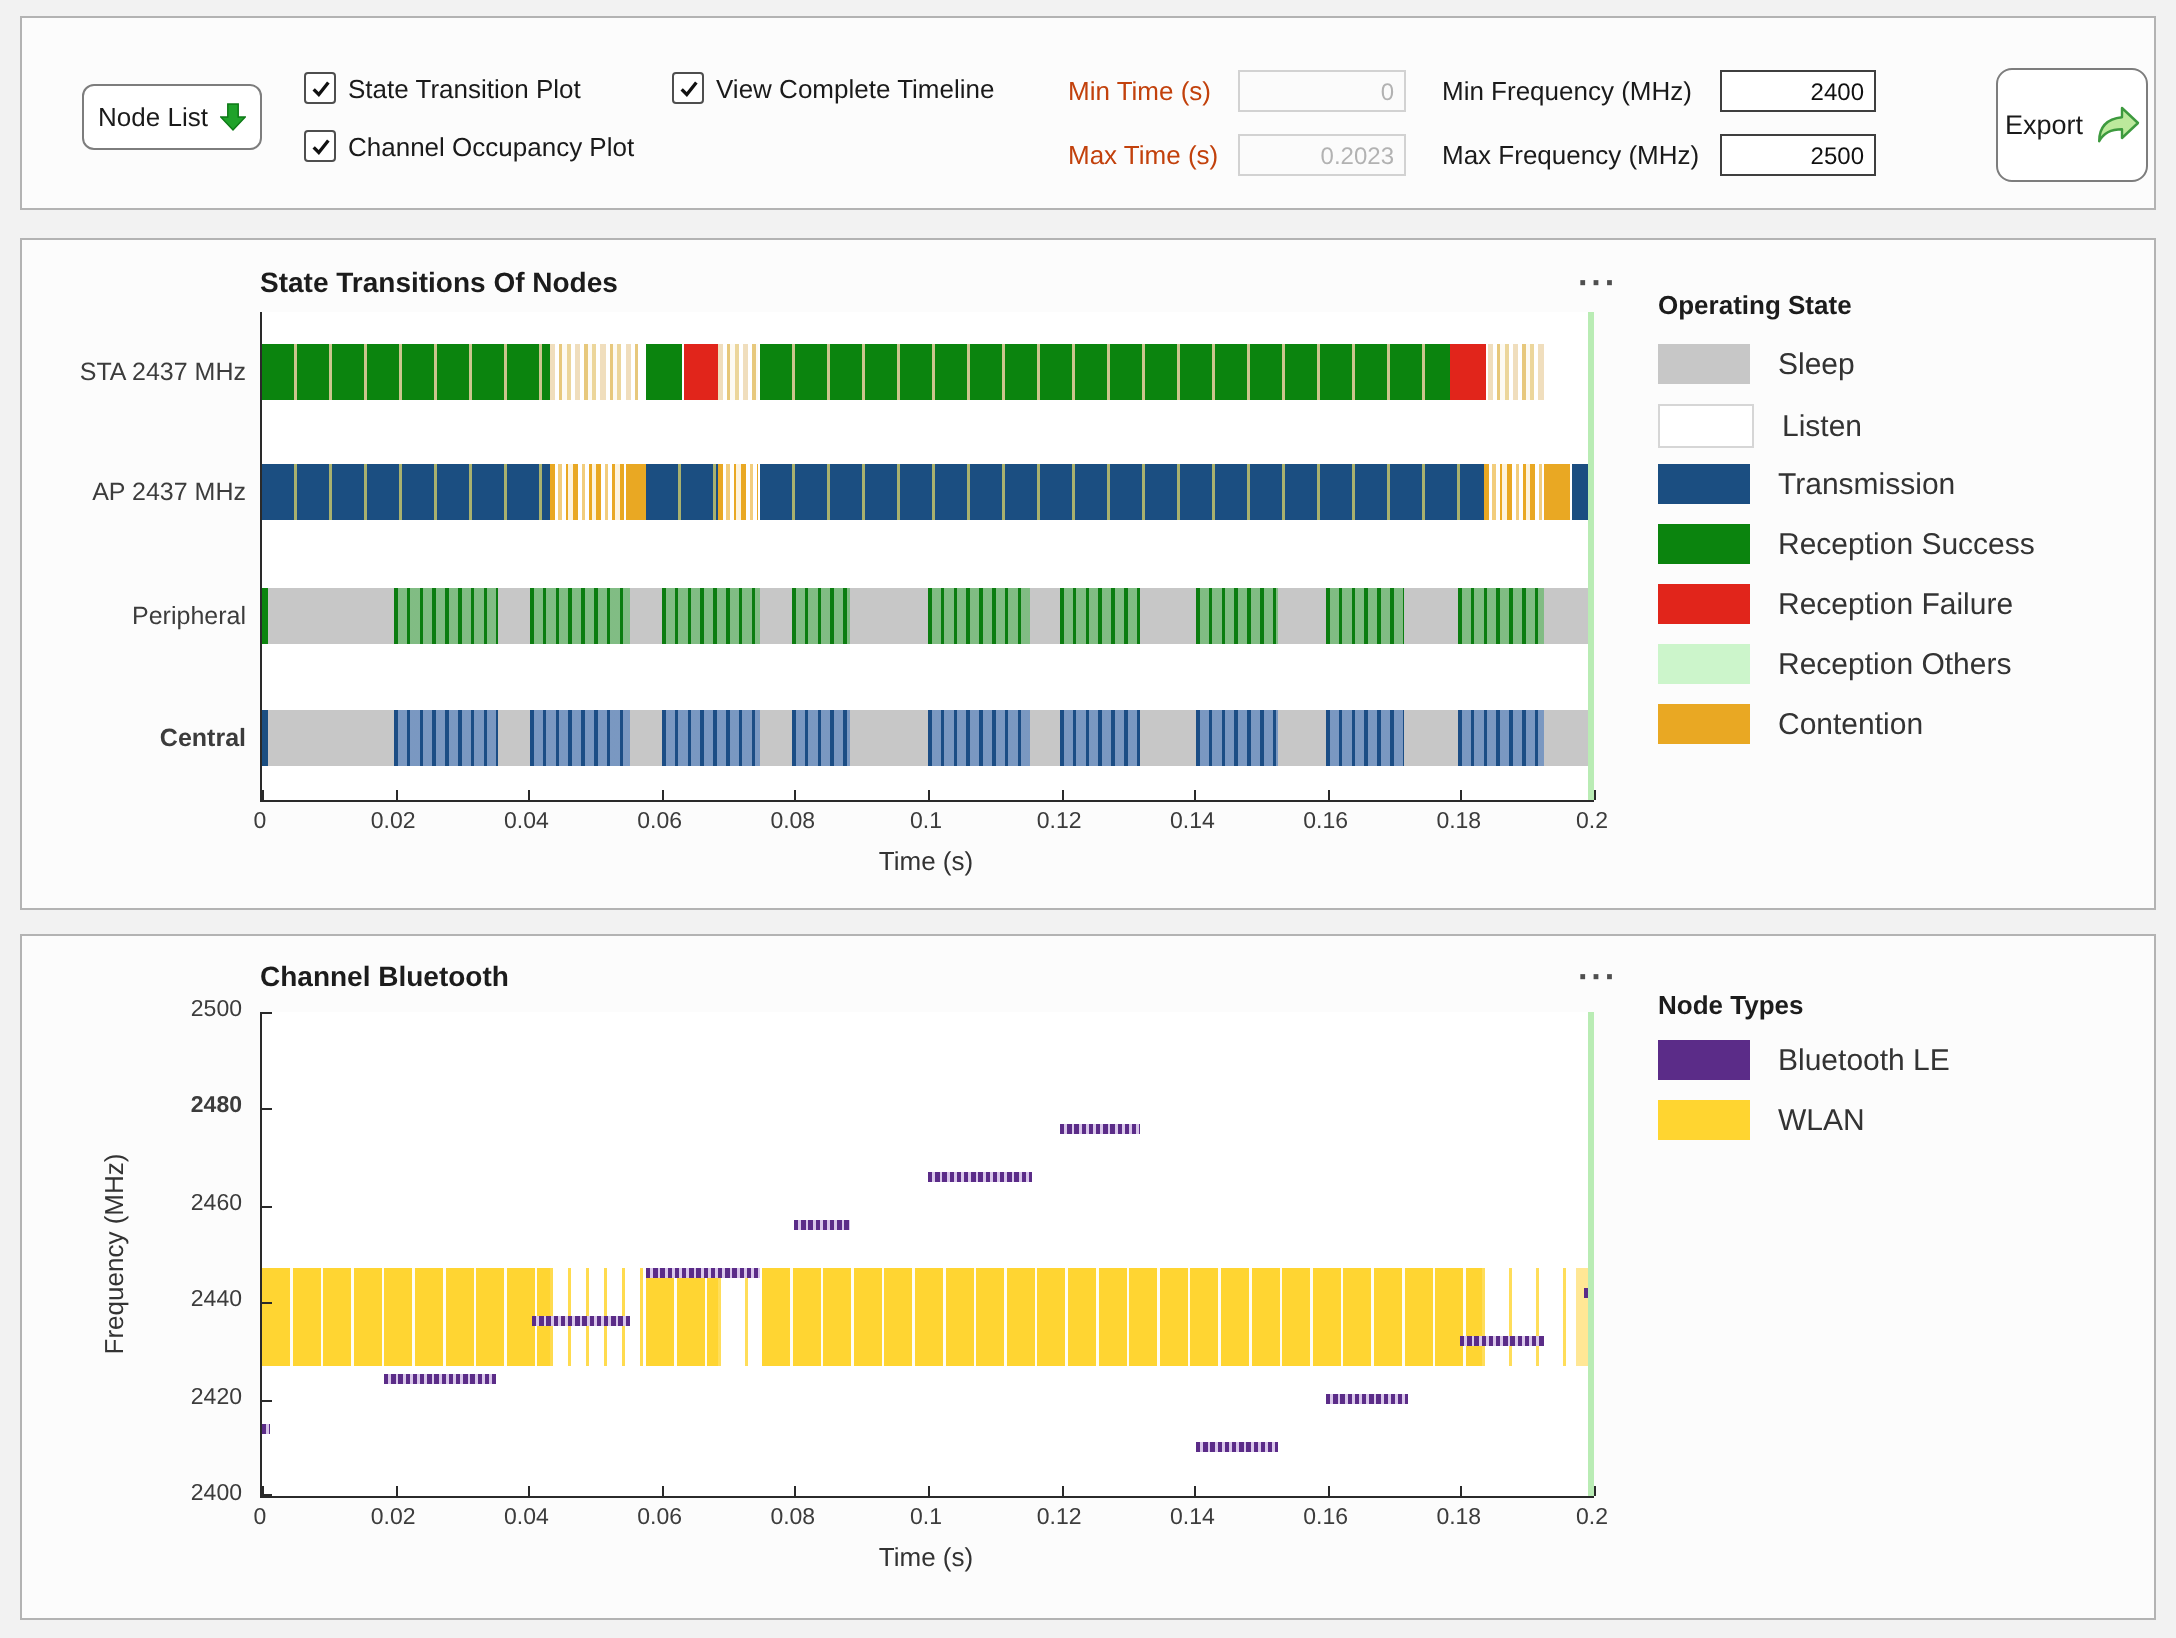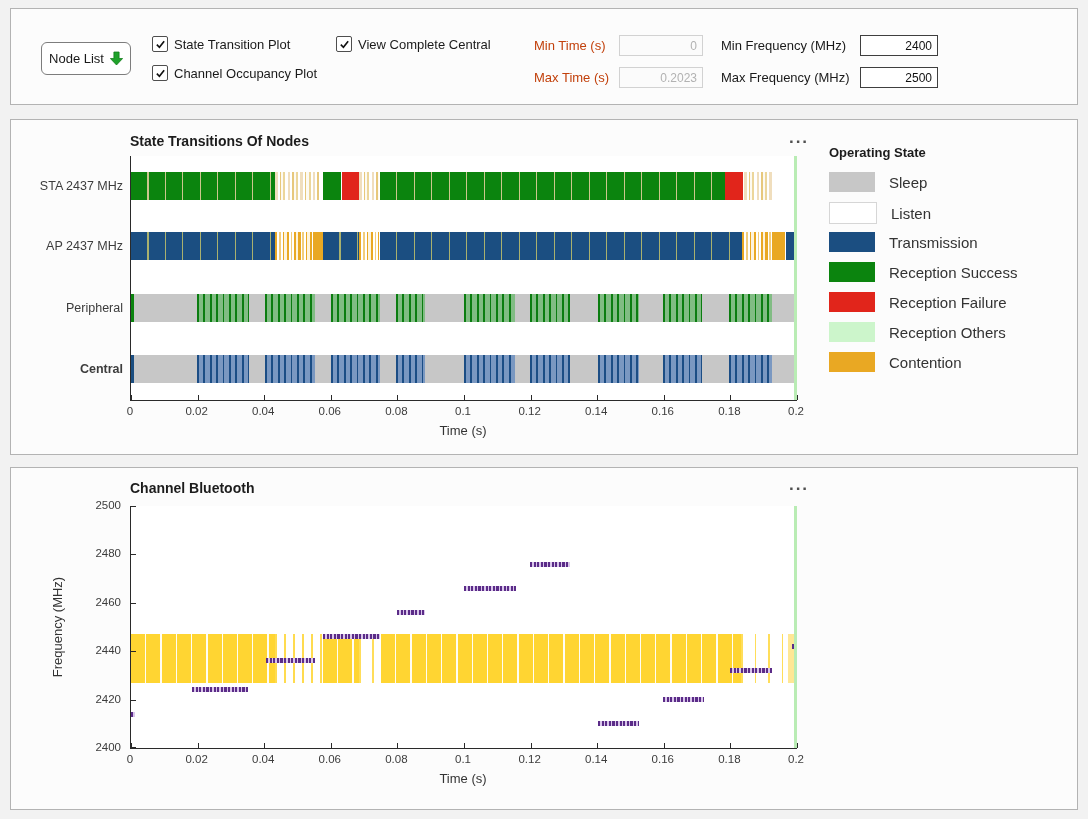--- a/index.html
+++ b/index.html
@@ -89,33 +89,39 @@
           </svg>
       </span>
       <span>Channel Occupancy Plot</span>
     </div>
     <div class="cb-row" style="left:325px;top:27px;">
       <span class="cb-box">
         <svg width="11" height="11" viewBox="0 0 12 12">
           <path d="M2 6.2 L4.8 9 L10 2.4" stroke="#111" stroke-width="1.8" fill="none"></path>
           </svg>
       </span>
-      <span>View Complete Central</span>
+      <span>View Complete Timeline</span>
     </div>
 
     <span class="lbl disabled" style="left:523px;top:29px;">Min Time (s)</span>
     <input class="tb-input disabled" style="left: 608px; top: 26px;" disabled="" value="0">
     <span class="lbl disabled" style="left:523px;top:61px;">Max Time (s)</span>
     <input class="tb-input disabled" style="left: 608px; top: 58px;" disabled="" value="0.2023">
 
     <span class="lbl" style="left:710px;top:29px;">Min Frequency (MHz)</span>
     <input class="tb-input" style="left: 849px; top: 26px; width: 66px;" value="2400">
     <span class="lbl" style="left:710px;top:61px;">Max Frequency (MHz)</span>
     <input class="tb-input" style="left: 849px; top: 58px; width: 66px;" value="2500">
 
+    <div class="btn export-btn">
+      <span>Export</span>
+      <svg width="22" height="20" viewBox="0 0 22 20">
+        <path d="M13 1 L21 8.5 L13 16 L13 11.6 C7.2 11.6 3.6 13.6 1.6 17.6 C1.6 10.2 5.4 6.4 13 5.6 Z" fill="#bce99c" stroke="#3d9a3e" stroke-width="1.2" stroke-linejoin="round"></path>
+      </svg>
+    </div>
   </div>
 
   <div class="panel" style="top:119px;height:336px;">
     <div class="plot-title" style="top:13px;">State Transitions Of Nodes</div>
     <div class="menu-dots" style="top:15px;">···</div>
     <div class="plot-area" id="state-plot" style="left:119px;top:36px;width:666px;height:244px;">
         <div class="state-row" style="top: 16px;">
           <div class="seg rx-blocks" style="left: 0px; width: 143.5px;"></div>
           <div class="seg mix-tan" style="left: 143.5px; width: 44.6px;"></div>
           <div class="seg rx" style="left: 191.8px; width: 18.6px;"></div>
@@ -269,32 +275,43 @@
         <div class="tick-mark-y" style="top: 96.8px;"></div>
         <div class="tick-mark-y" style="top: 48.4px;"></div>
         <div class="tick-mark-y" style="top: 0px;"></div>
       </div>
     <div class="y-axis-label" style="left:46px;top:159px;">Frequency (MHz)</div>
     <div id="occ-yticks">
         <div class="y-tick-label" style="left: 72px; top: 273px;">2400</div>
         <div class="y-tick-label" style="left: 72px; top: 224.6px;">2420</div>
         <div class="y-tick-label" style="left: 72px; top: 176.2px;">2440</div>
         <div class="y-tick-label" style="left: 72px; top: 127.8px;">2460</div>
-        <div class="y-tick-label" style="left: 72px; top: 79.4px;">2480</div>
+        <div class="y-tick-label" style="left: 72px; top: 79.4px; font-weight: bold;">2480</div>
         <div class="y-tick-label" style="left: 72px; top: 31px;">2500</div>
       </div>
     <div id="occ-xticks">
         <div class="x-tick-label" style="left: 119px; top: 285px;">0</div>
         <div class="x-tick-label" style="left: 185.6px; top: 285px;">0.02</div>
         <div class="x-tick-label" style="left: 252.2px; top: 285px;">0.04</div>
         <div class="x-tick-label" style="left: 318.8px; top: 285px;">0.06</div>
         <div class="x-tick-label" style="left: 385.4px; top: 285px;">0.08</div>
         <div class="x-tick-label" style="left: 452px; top: 285px;">0.1</div>
         <div class="x-tick-label" style="left: 518.6px; top: 285px;">0.12</div>
         <div class="x-tick-label" style="left: 585.2px; top: 285px;">0.14</div>
         <div class="x-tick-label" style="left: 651.8px; top: 285px;">0.16</div>
         <div class="x-tick-label" style="left: 718.4px; top: 285px;">0.18</div>
         <div class="x-tick-label" style="left: 785px; top: 285px;">0.2</div>
       </div>
     <div class="axis-label" style="top:303px;">Time (s)</div>
+    <div class="legend" style="top:27px;" id="occ-legend">
+      <div class="legend-title">Node Types</div>
+    <div class="legend-item" style="left: 0px; top: 25px;">
+          <div class="legend-swatch" style="background: rgb(91, 44, 136);"></div>
+          <div class="legend-label">Bluetooth LE</div>
+        </div>
+        <div class="legend-item" style="left: 0px; top: 55px;">
+          <div class="legend-swatch" style="background: rgb(255, 213, 48);"></div>
+          <div class="legend-label">WLAN</div>
+        </div>
+      </div>
   </div>
 
 </div>
 
 </body></html>

